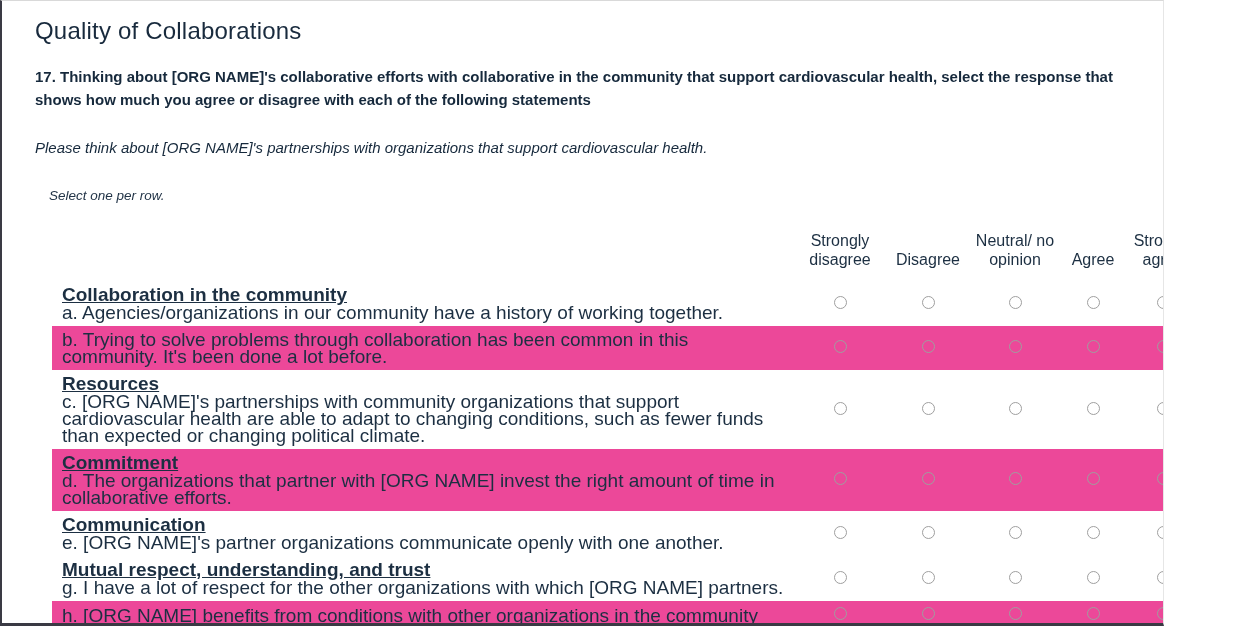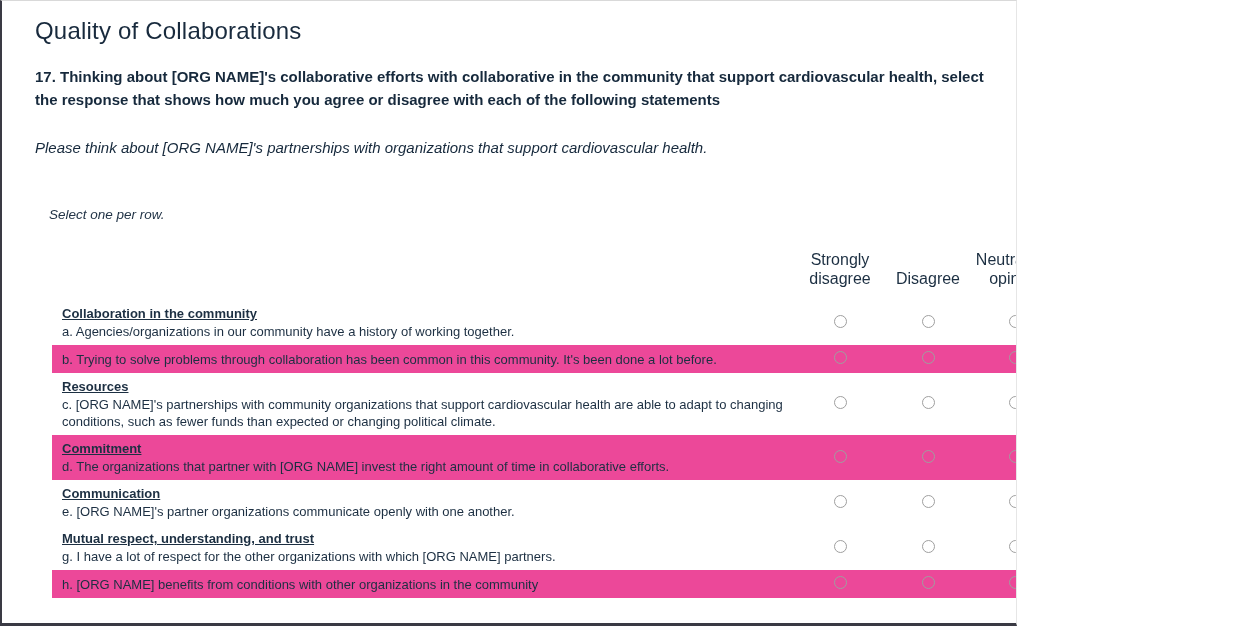--- a/index.html
+++ b/index.html
@@ -1,20 +1,20 @@
 <!DOCTYPE html>
 <html><head>
 <meta charset="utf-8">
 <style>
   * { box-sizing: border-box; }
   html, body { margin: 0; padding: 0; background: #ffffff; }
   body { font-family: "Liberation Sans", sans-serif; }
 
   .page {
-    width: 1017px;
+    width: 1164px;
     height: 626px;
     background: #ffffff;
     border-left: 2px solid #3a3a44;
     border-bottom: 3px solid #3a3a44;
     border-top: 1px solid #d9d9d9;
     border-right: 1px solid #e6e6e6;
     padding: 12px 28px 0 33px;
     overflow: hidden;
     color: #1d3147;
   }
@@ -33,21 +33,21 @@
     margin: 0 0 28px 0;
     max-width: 1165px;
     color: #16293c;
   }
   .question .q-num { font-weight: 700; }
   .question .q-text { font-weight: 700; }
 
   .instruction {
     font-size: 15px;
     font-style: italic;
-    margin: 0 0 51px 0;
+    margin: 0 0 32px 0;
     color: #16293c;
   }
 
   .select-hint {
     font-size: 13.5px;
     font-style: italic;
     margin: 0 0 16px 14px;
     color: #233548;
   }
 
@@ -73,21 +73,21 @@
     line-height: 19px;
     color: #1c2f42;
     padding: 12px 4px 12px 4px;
   }
   thead th.stmt-head { padding: 0; }
 
   tbody tr.alt { background: #ec4899; }
 
   td.stmt {
     padding: 5px 10px;
-    font-size: 13px;
+    font-size: 19px;
     line-height: 17px;
     color: #1c2f42;
     vertical-align: middle;
   }
   .row-header {
     font-weight: 700;
     text-decoration: underline;
     margin-bottom: 1px;
   }
   .row-text { font-weight: 400; }

